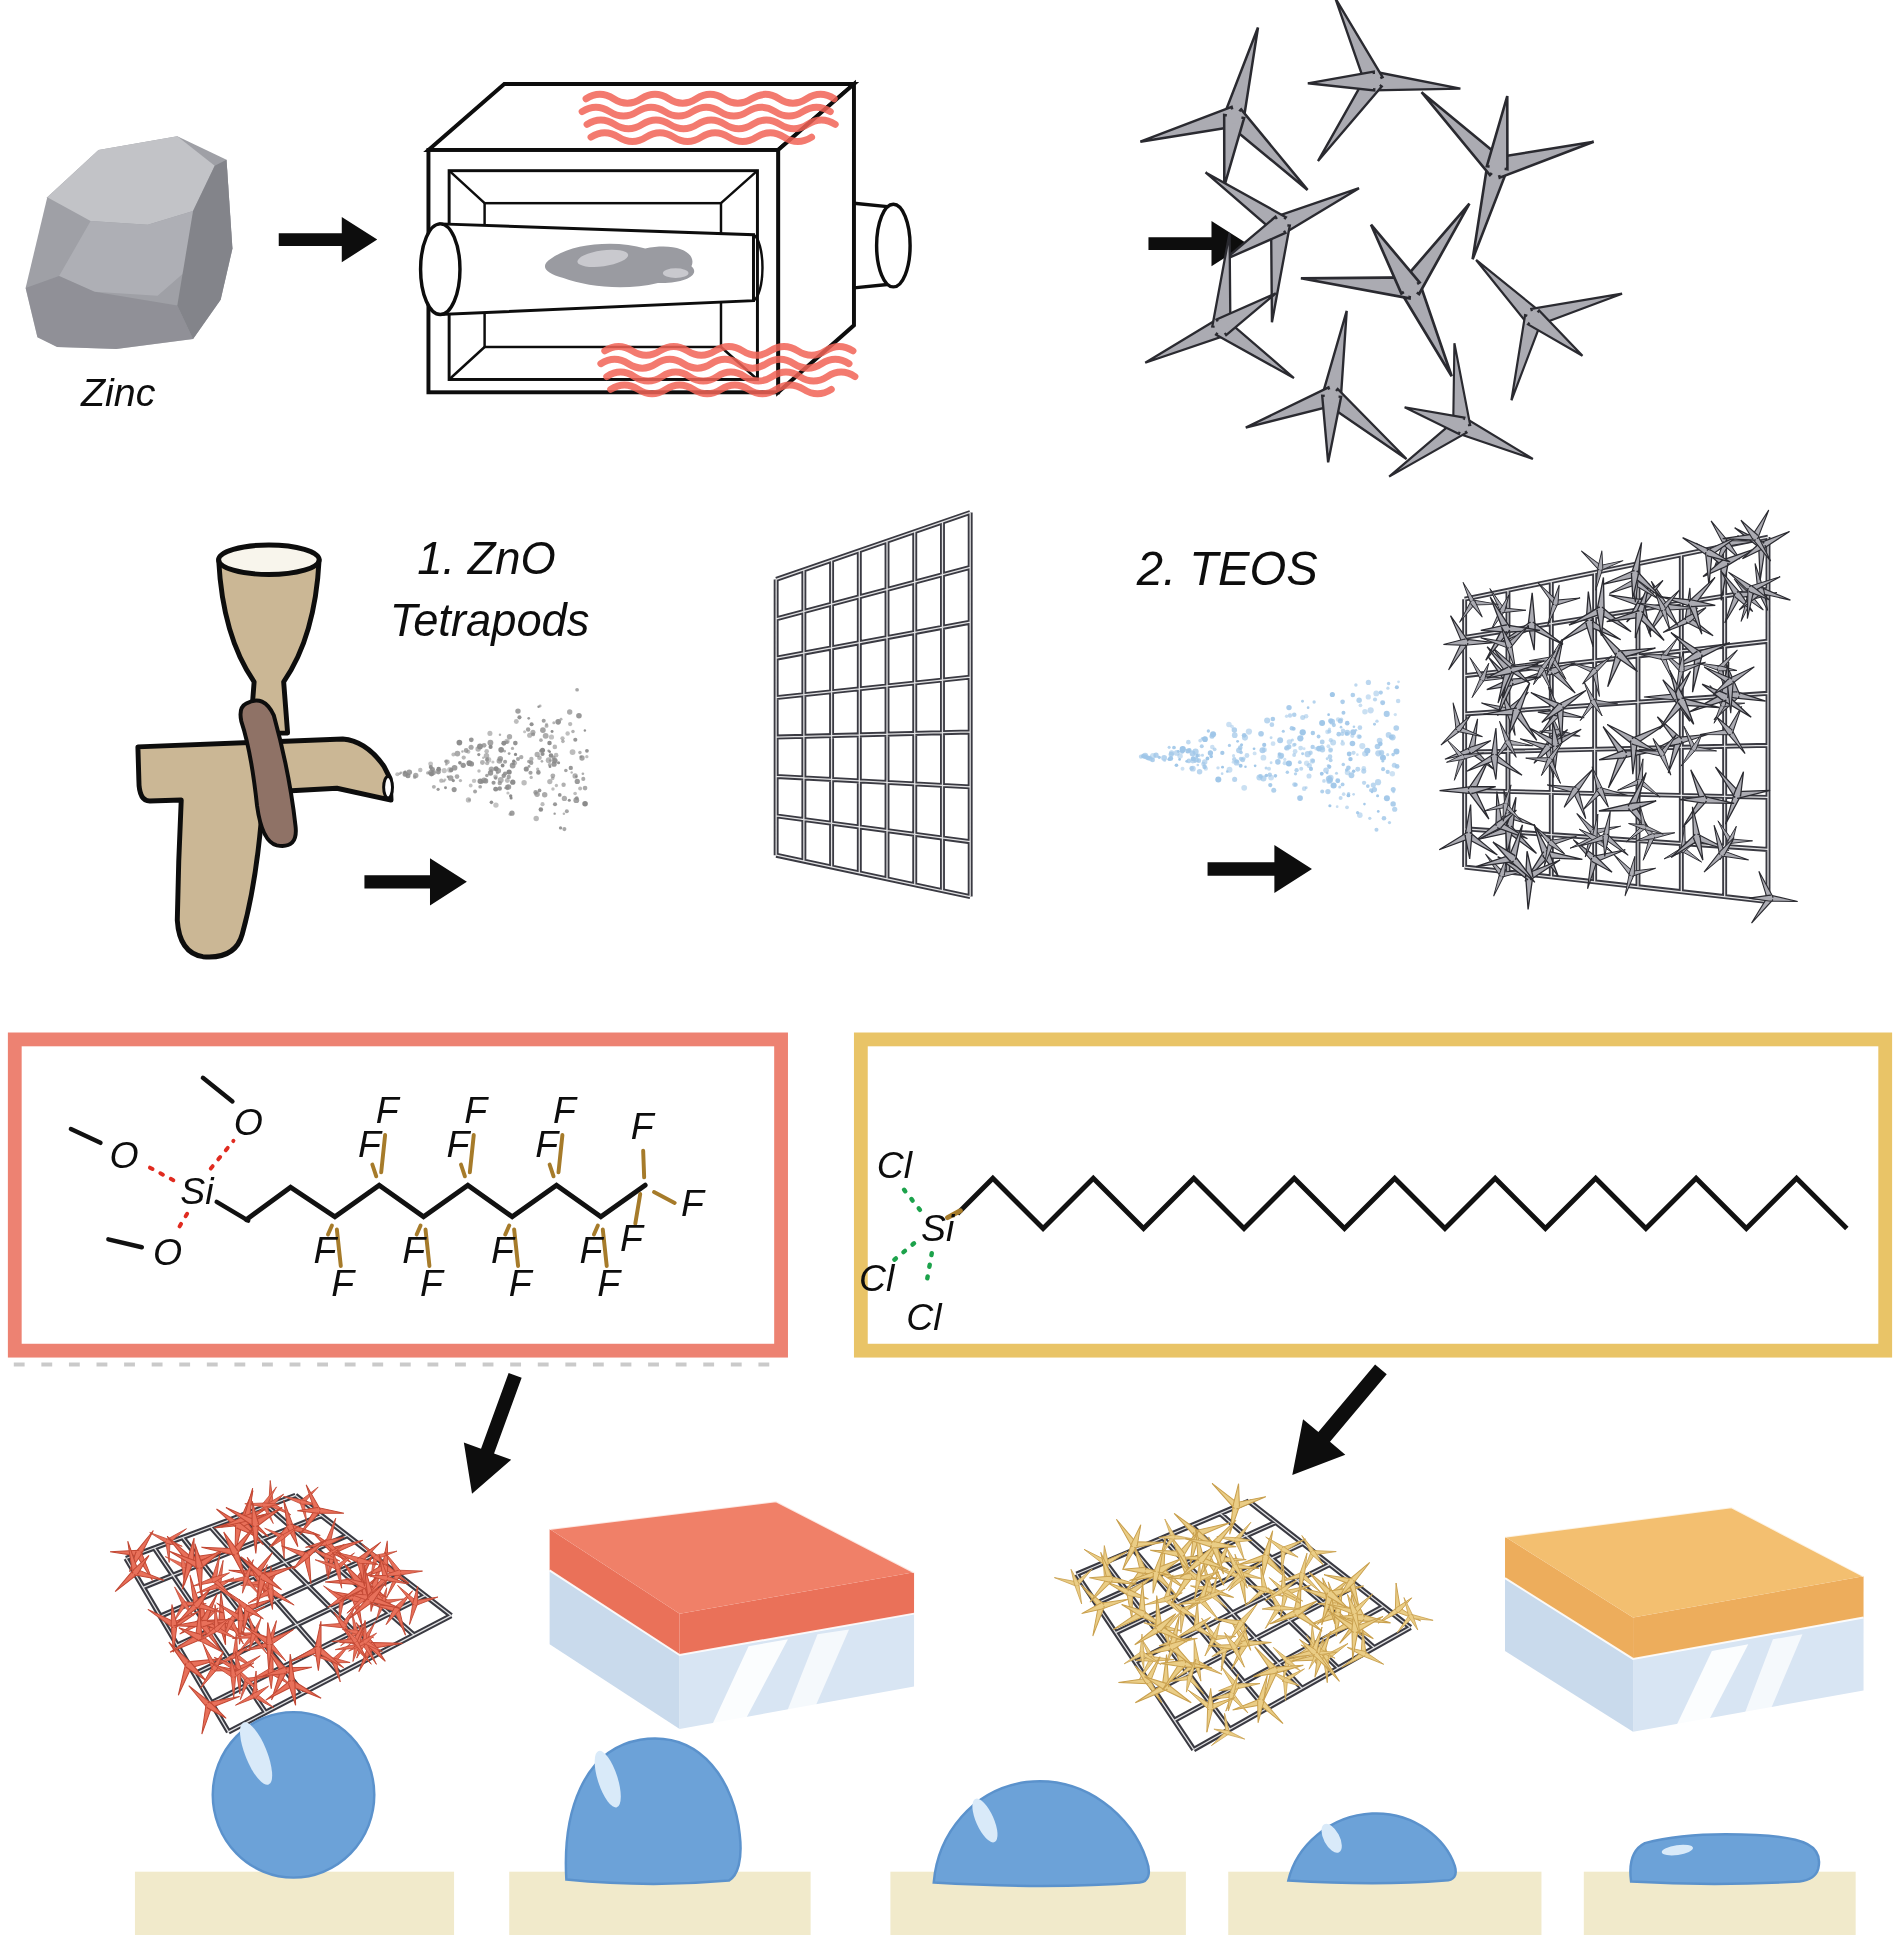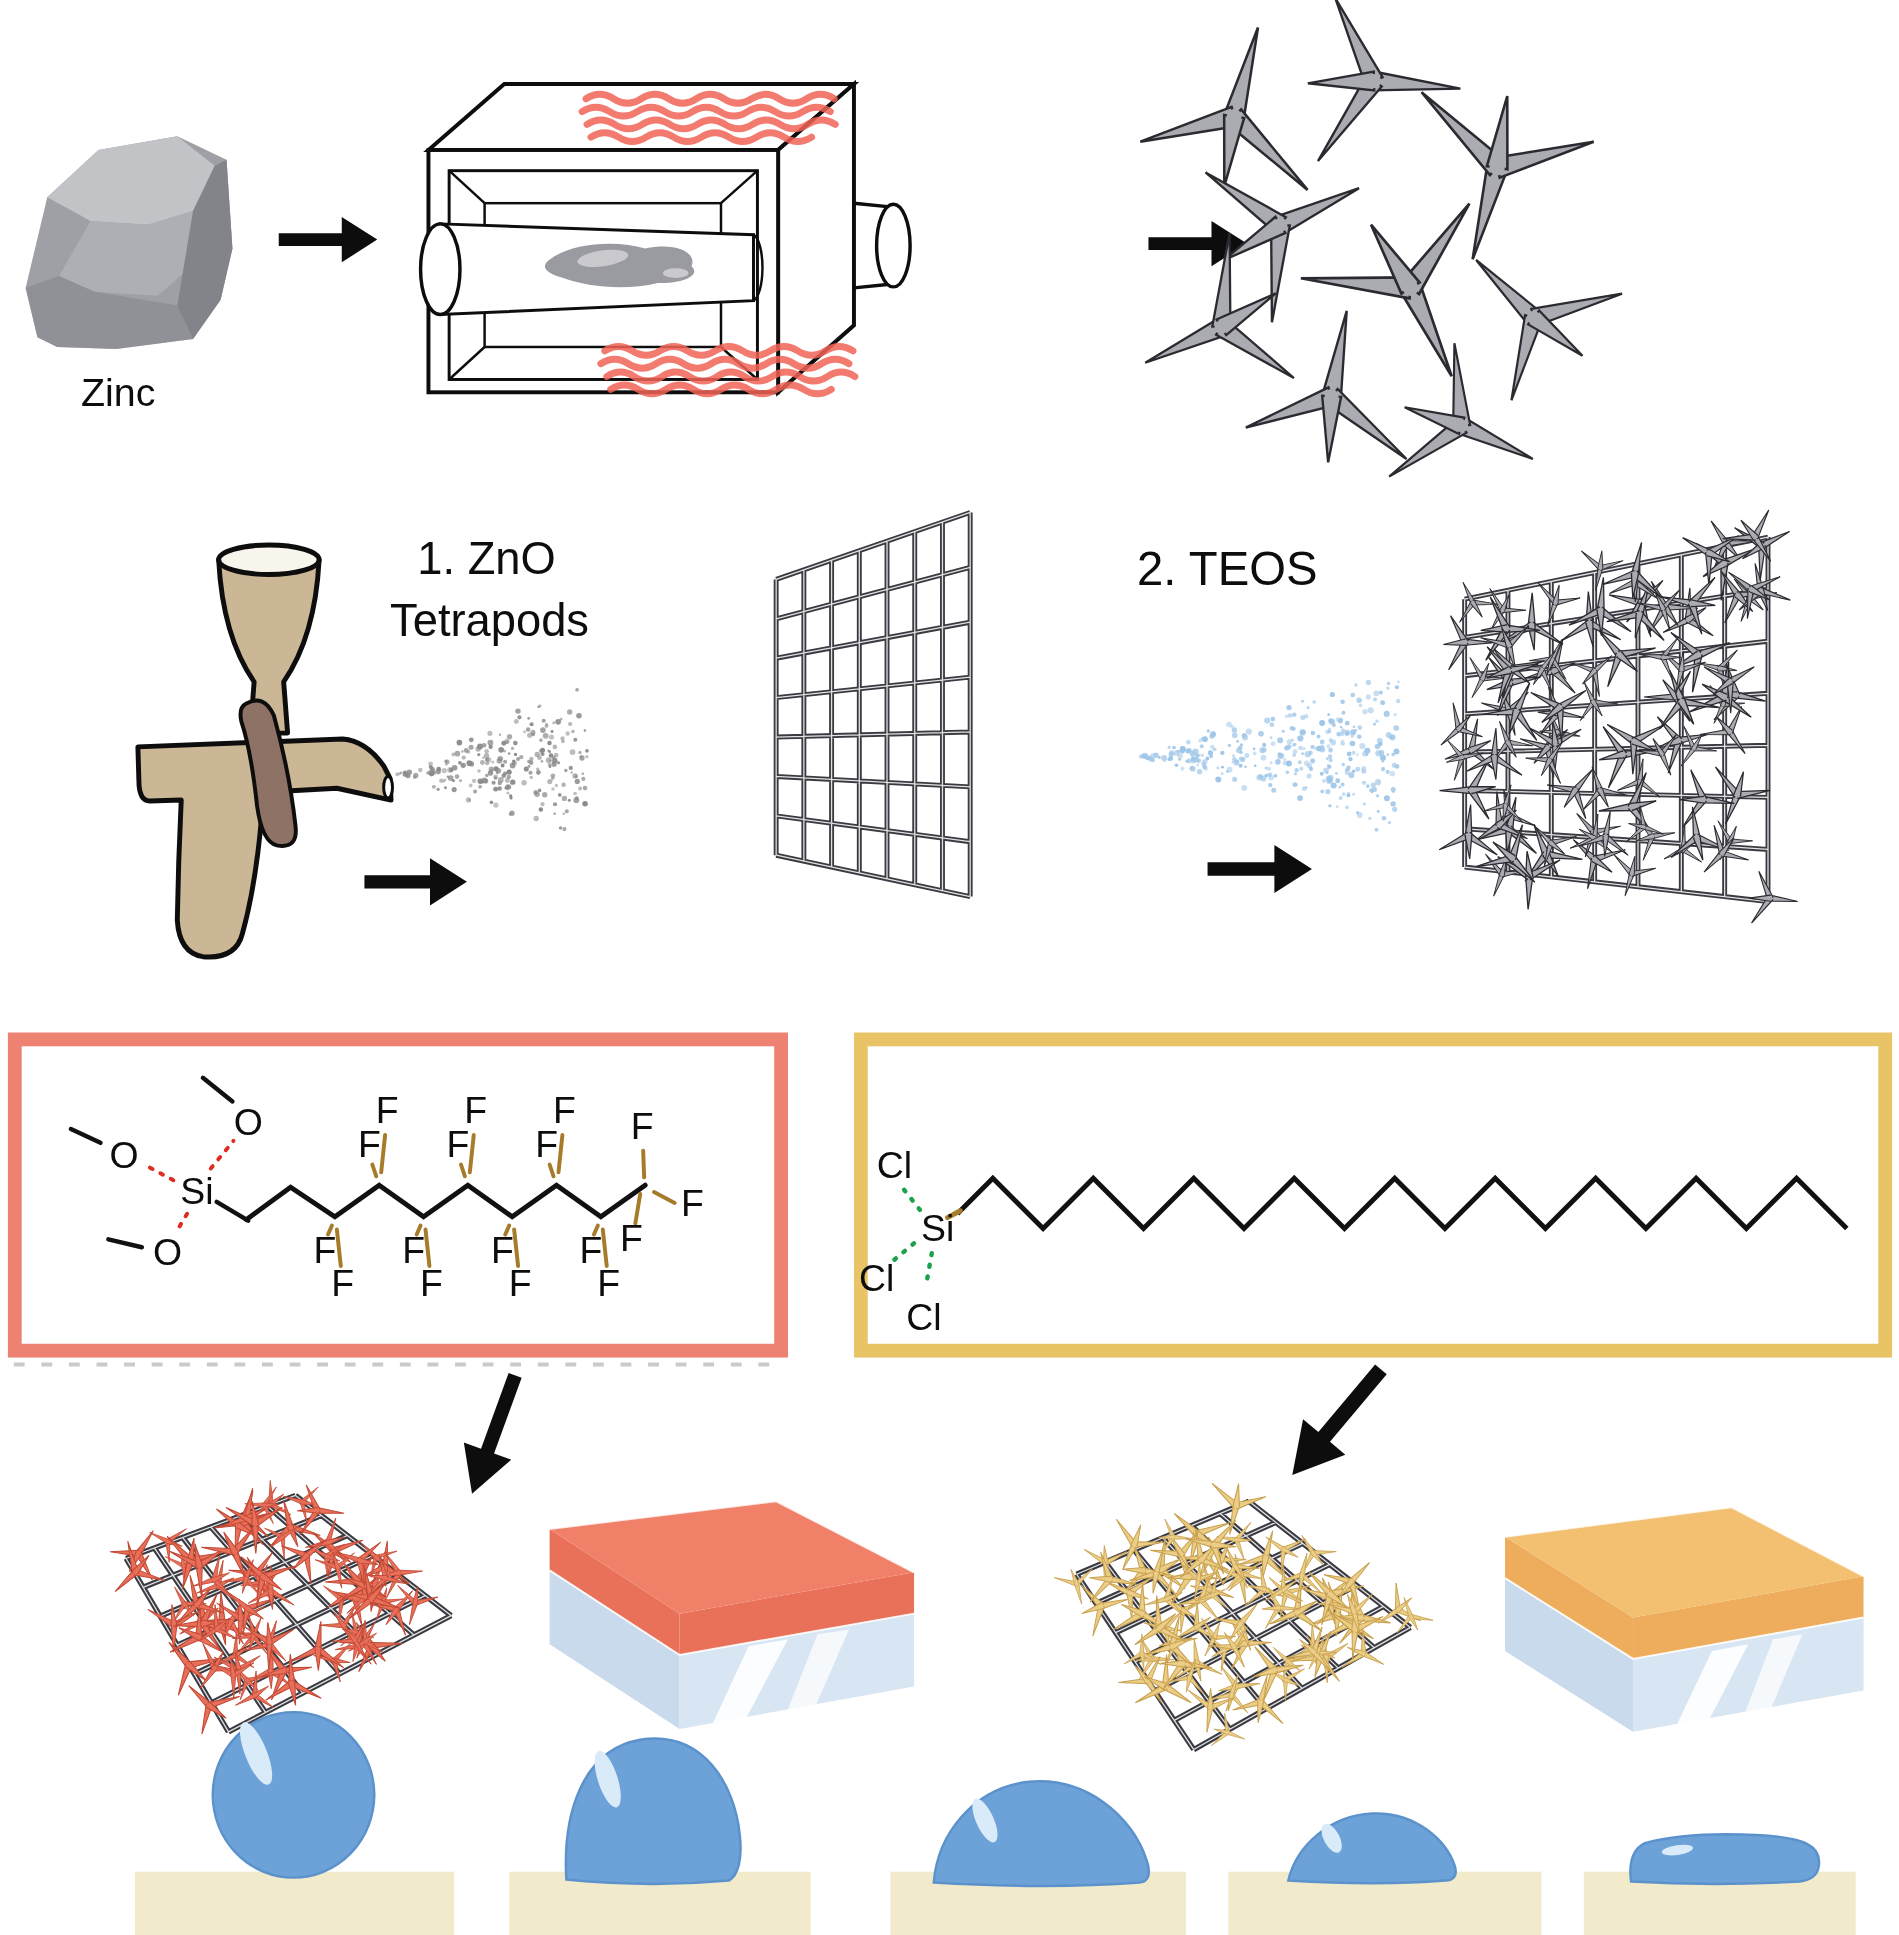--- a/index.html
+++ b/index.html
@@ -1,16 +1,16 @@
 <!DOCTYPE html>
 <html><head>
 <meta charset="utf-8">
 <style>
   html,body{margin:0;padding:0;background:#fff;}
-  .stage{width:1899px;height:1936px;position:relative;background:#fff;overflow:hidden;}
+  .stage{width:1899px;height:1936px;position:relative;background:#fff;overflow:hidden;font-style:italic;}
   svg{display:block;}
   text{font-family:"Liberation Sans","DejaVu Sans",sans-serif;fill:#0d0d0d;}
   .cap{font-size:46px;}
   .cap2{font-size:48px;}
   .zinc{font-size:40px;}
   .atom{font-size:38px;font-weight:500;}
   .arr{fill:#0d0d0d;}
 </style>
 </head>
 <body>

